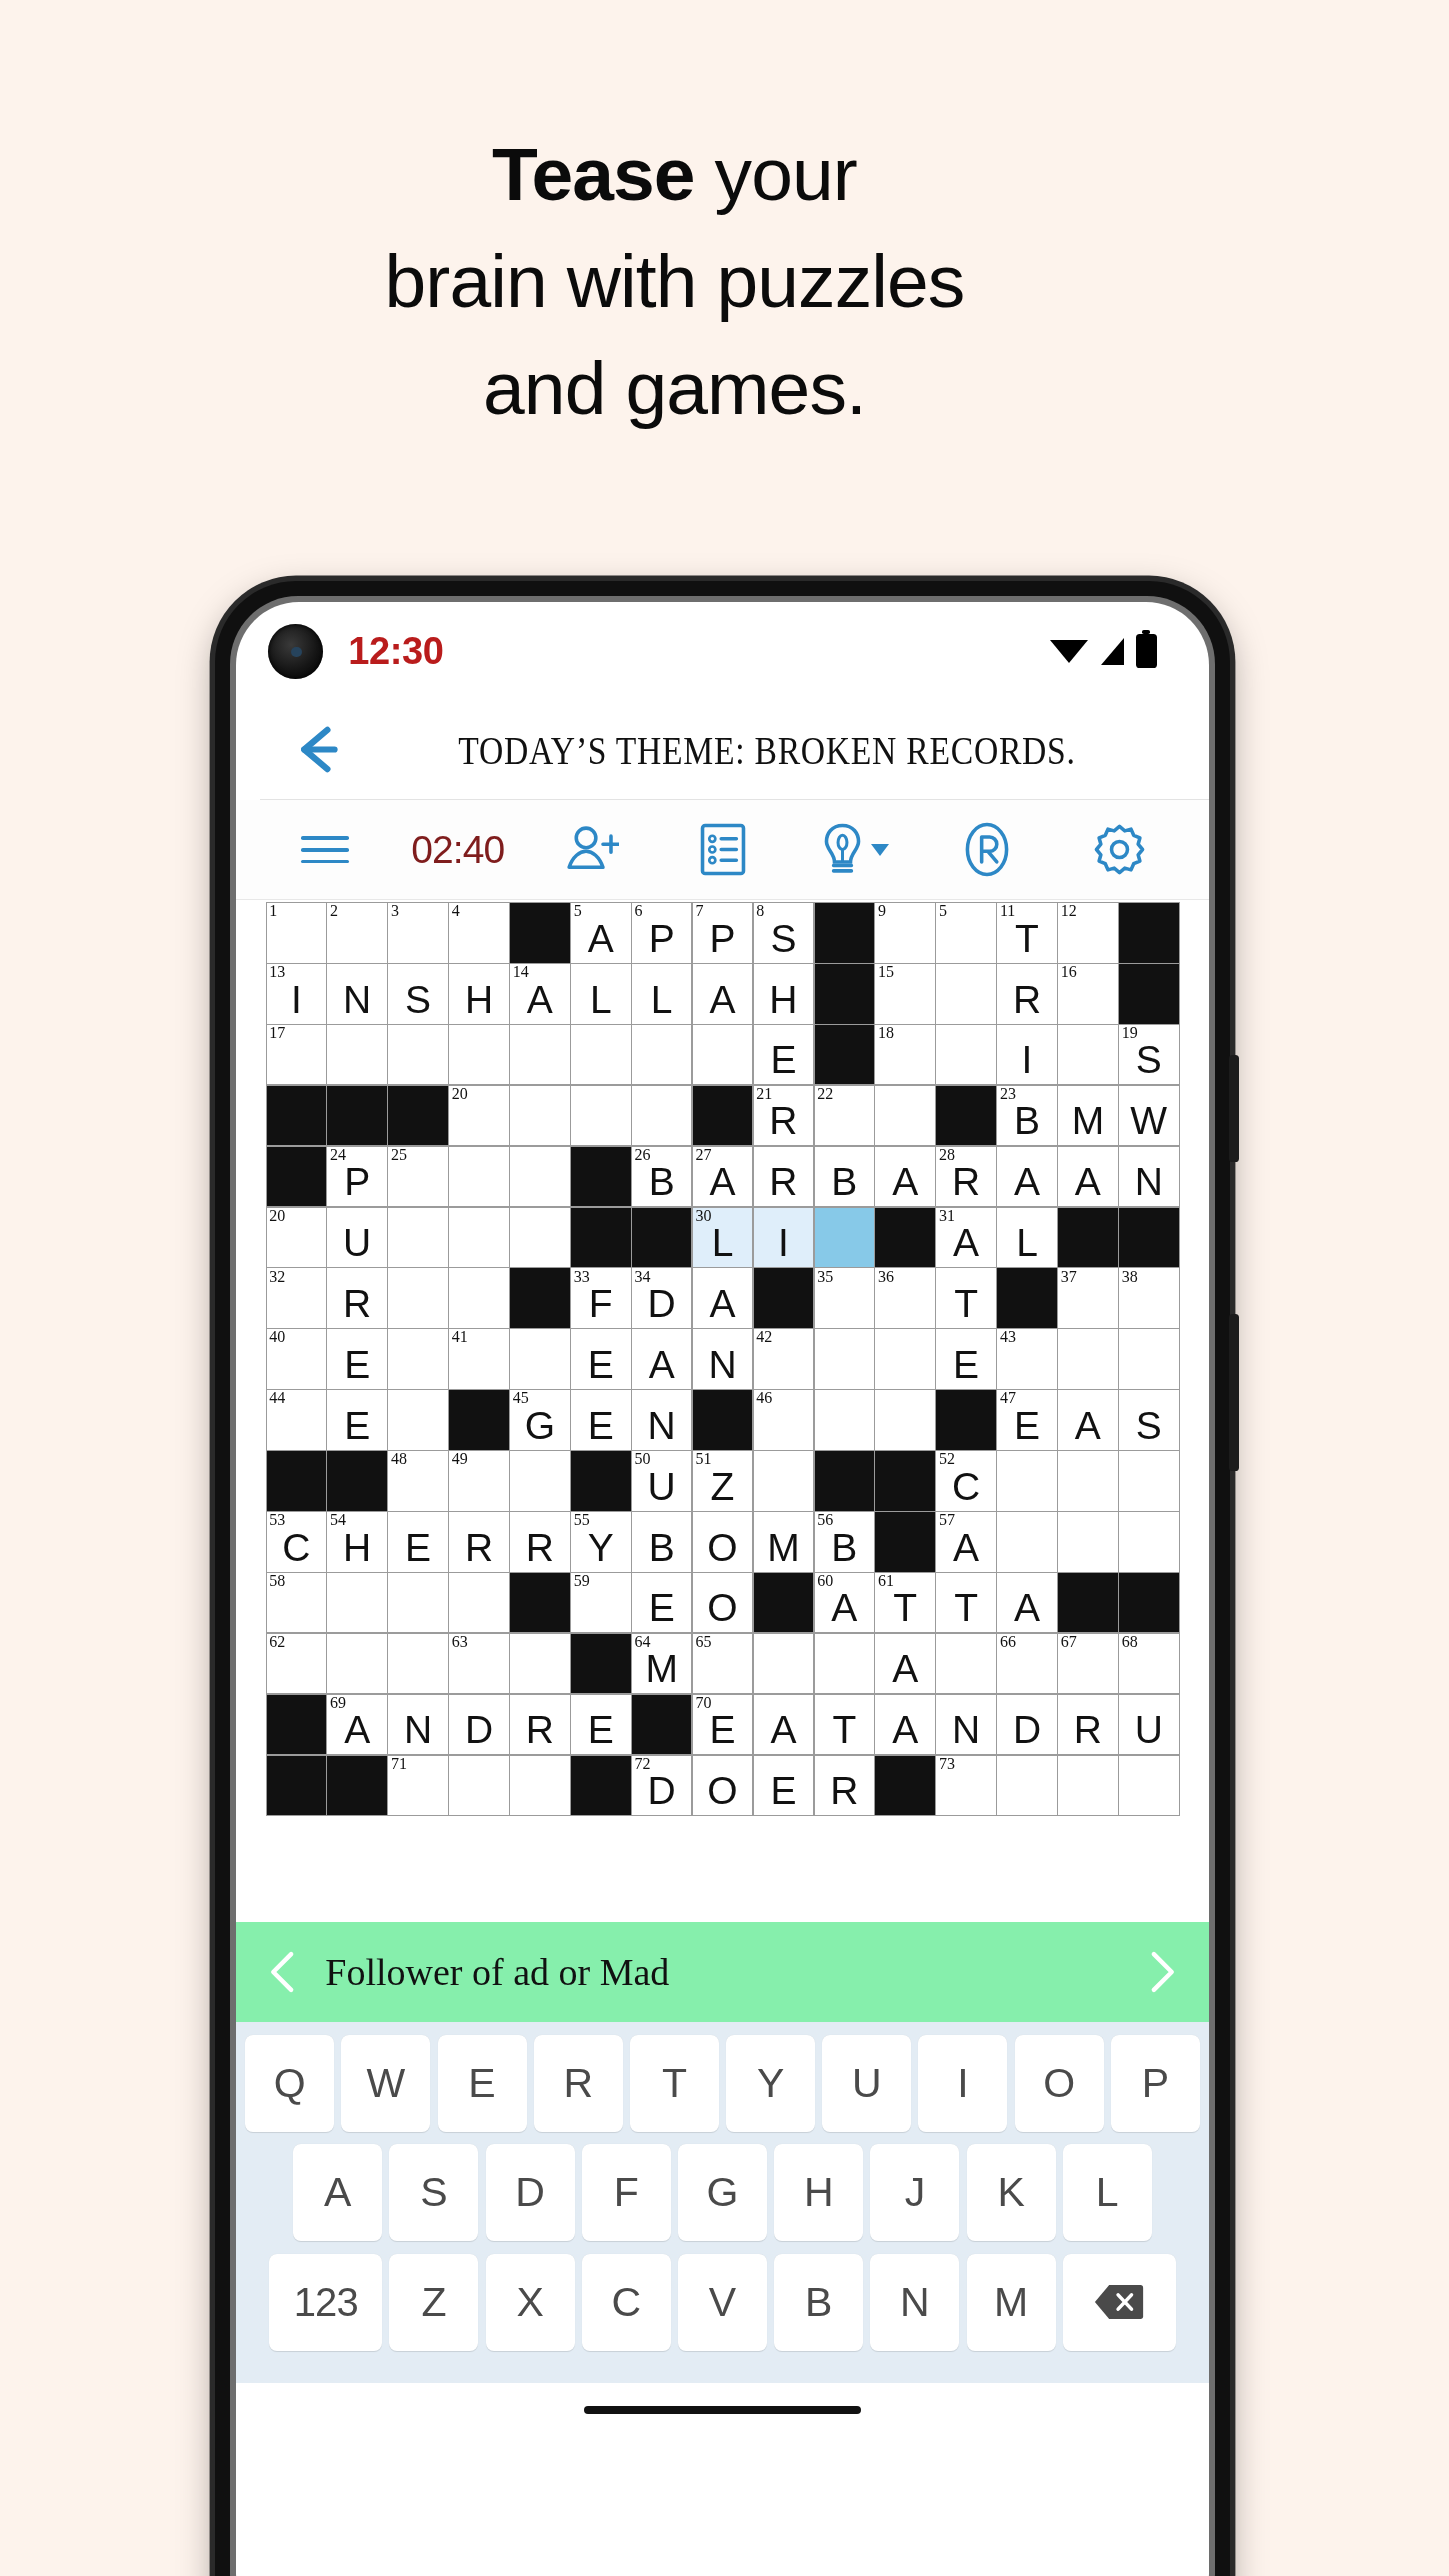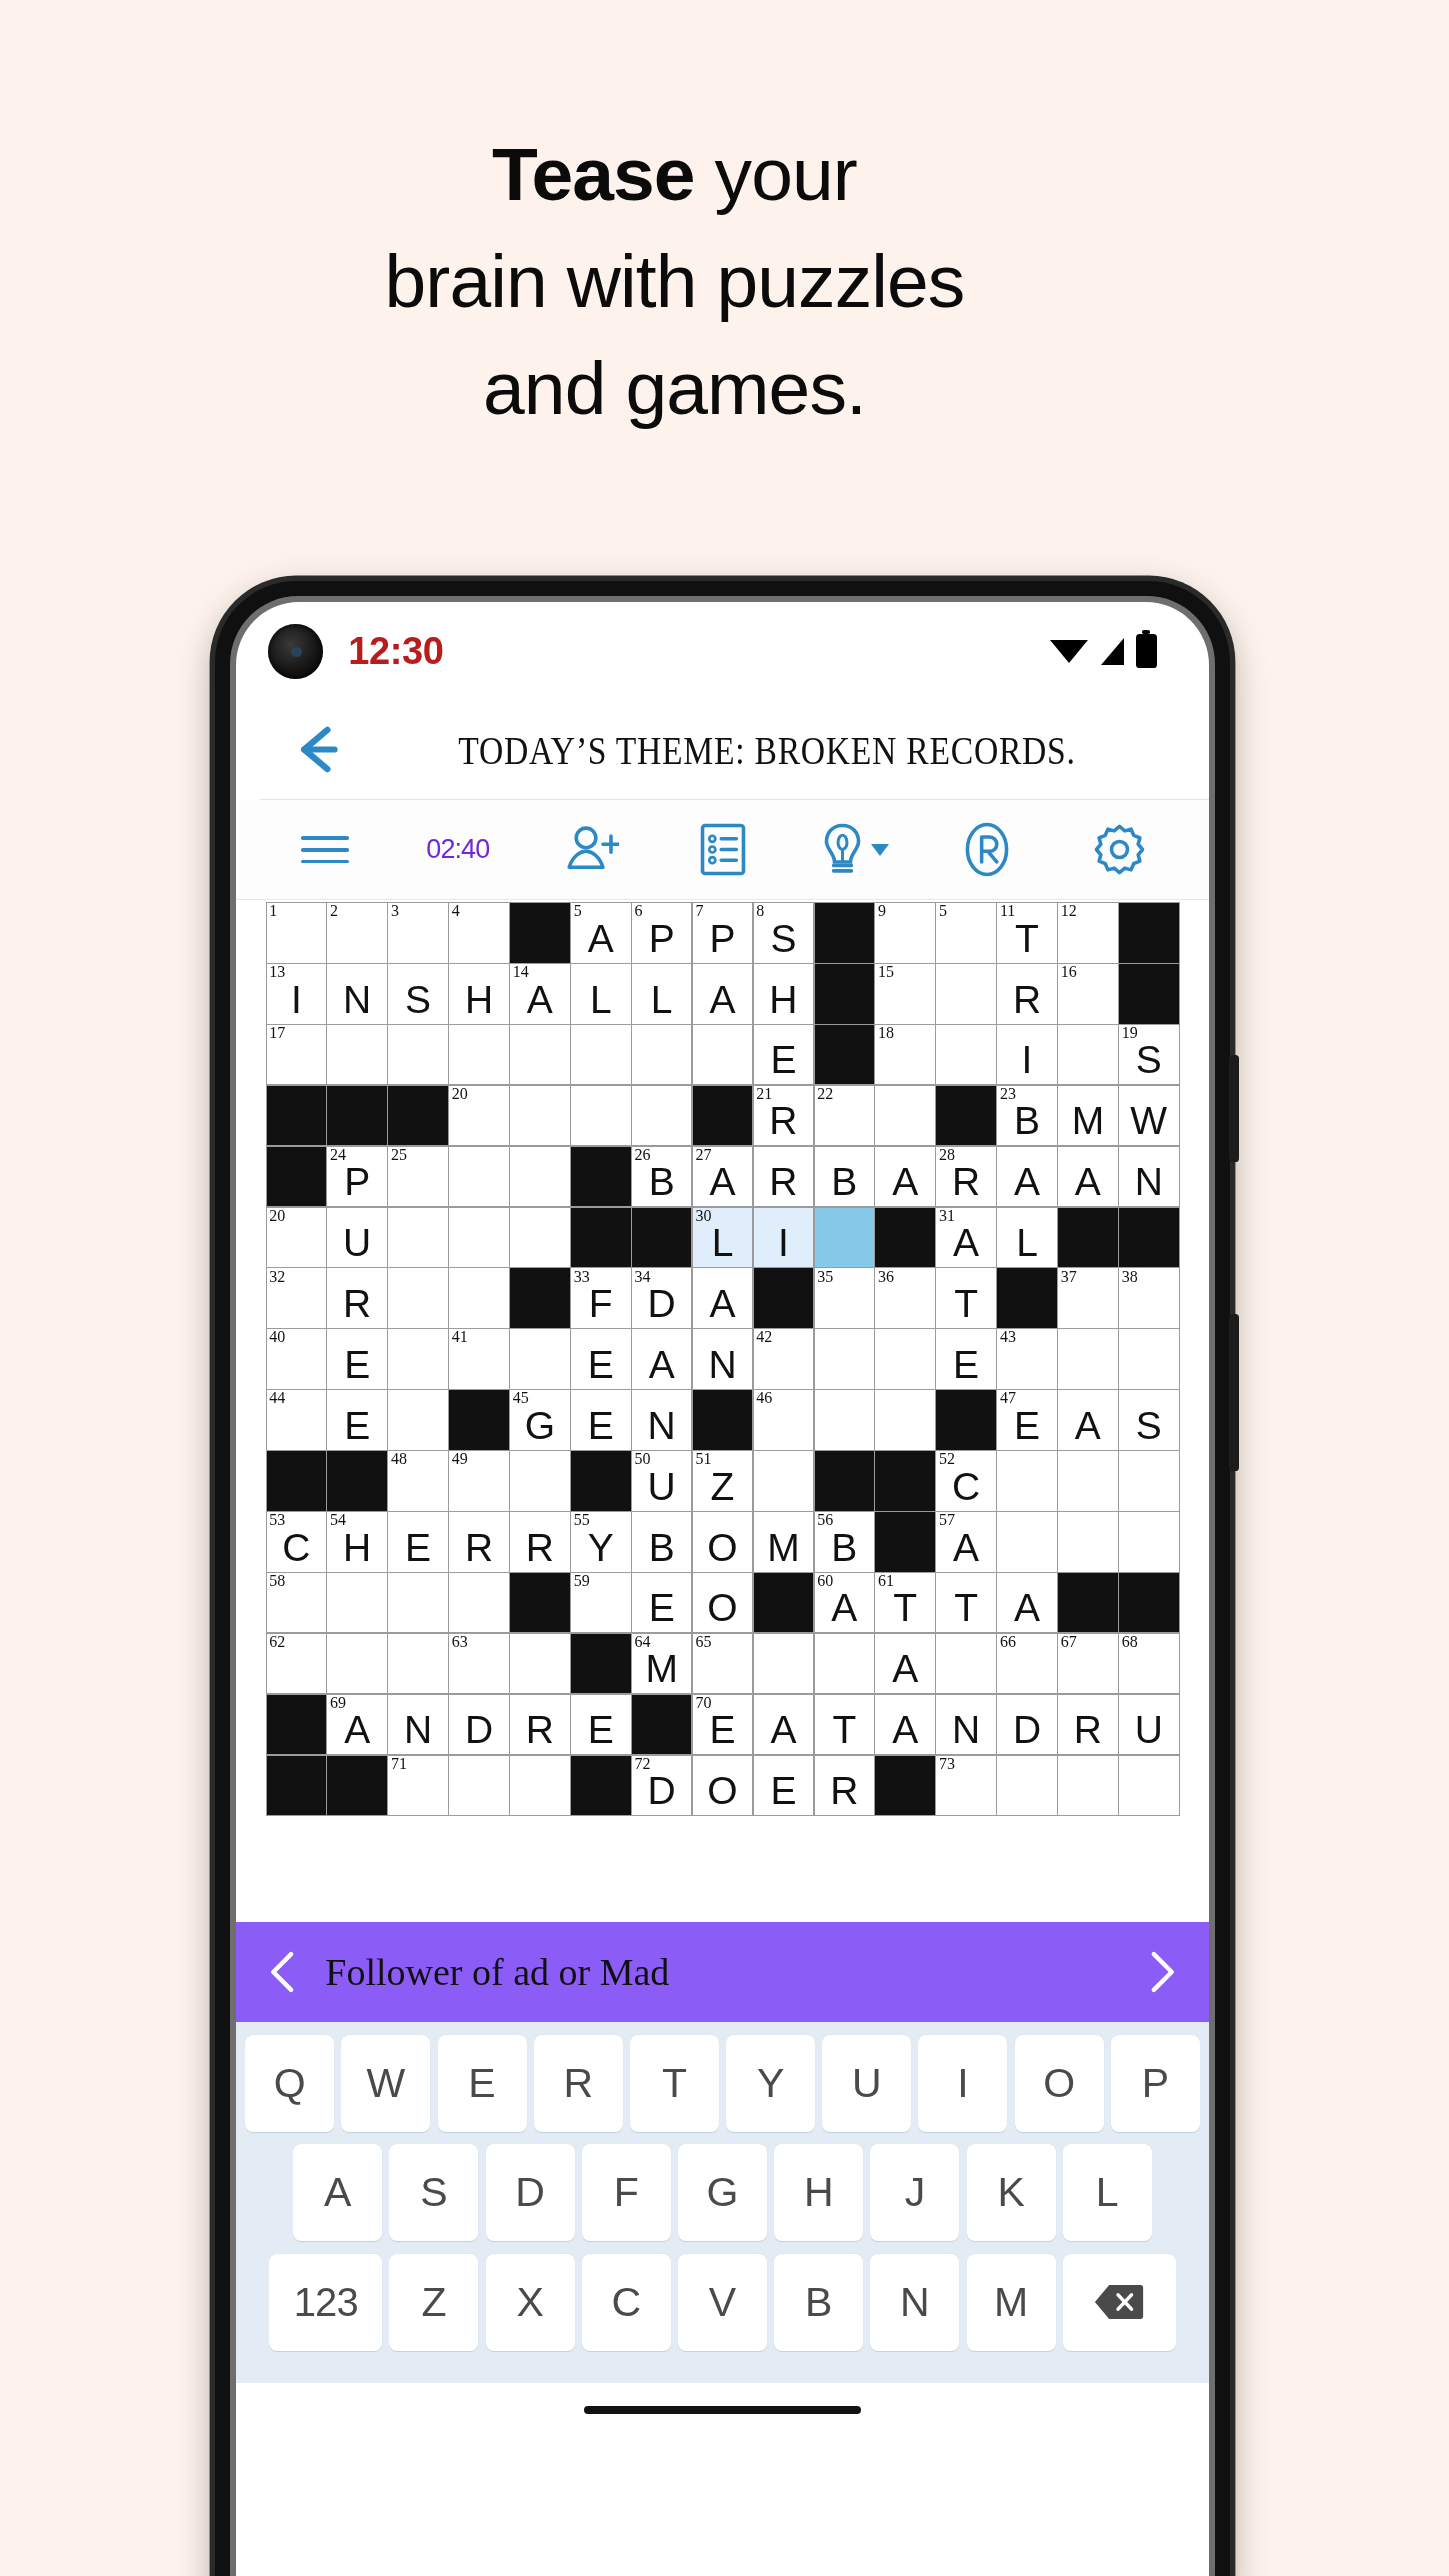--- a/index.html
+++ b/index.html
@@ -111,21 +111,21 @@
   
   .toolbar{
     height:100px; display:flex; align-items:center;
     border-bottom:1.8px solid #e8e8e8;
     padding:0 23px;
     background:#fdfdfd;
   }
   .tb-item{ display:flex; align-items:center; justify-content:center; flex:1; height:100%;}
   .hamburger{ width:48px; }
   .hamburger span{ display:block;height:3.6px;background:#2d88c6;border-radius:1.8px;margin:8px 0;}
-  .timer{ font-size:27px; color:#6d28d9; letter-spacing:-0.9px; }
+  .timer{ font-size:39px; color:#7f1d1d; letter-spacing:-0.9px; }
   .tb-icon svg{ display:block; }
   .caret{
     width:0;height:0;border-left:9.8px solid transparent;border-right:9.8px solid transparent;
     border-top:12.5px solid #2d88c6; margin-left:6.3px;
   }
 
   
   .gridwrap{ padding:1.8px 0 0 0; background:#fff; }
   .grid{
     margin:0 auto;
@@ -154,21 +154,21 @@
     font-family:"Liberation Sans", sans-serif;
     font-size:39px; line-height:48px; color:#111;
     font-weight:400;
   }
 
   
   .spacer{ background:#fff; height:106px; }
 
   
   .cluebar{
-    background:#8b5cf6; height:100px;
+    background:#86efac; height:100px;
     display:flex; align-items:center; padding:0 23px;
   }
   .clue-arrow{ width:50px;height:50px;flex:none; }
   .clue-text{
     flex:1; padding-left:16px;
     font-family:"Liberation Serif", serif;
     font-size:38px; color:#111;
   }
 
   

